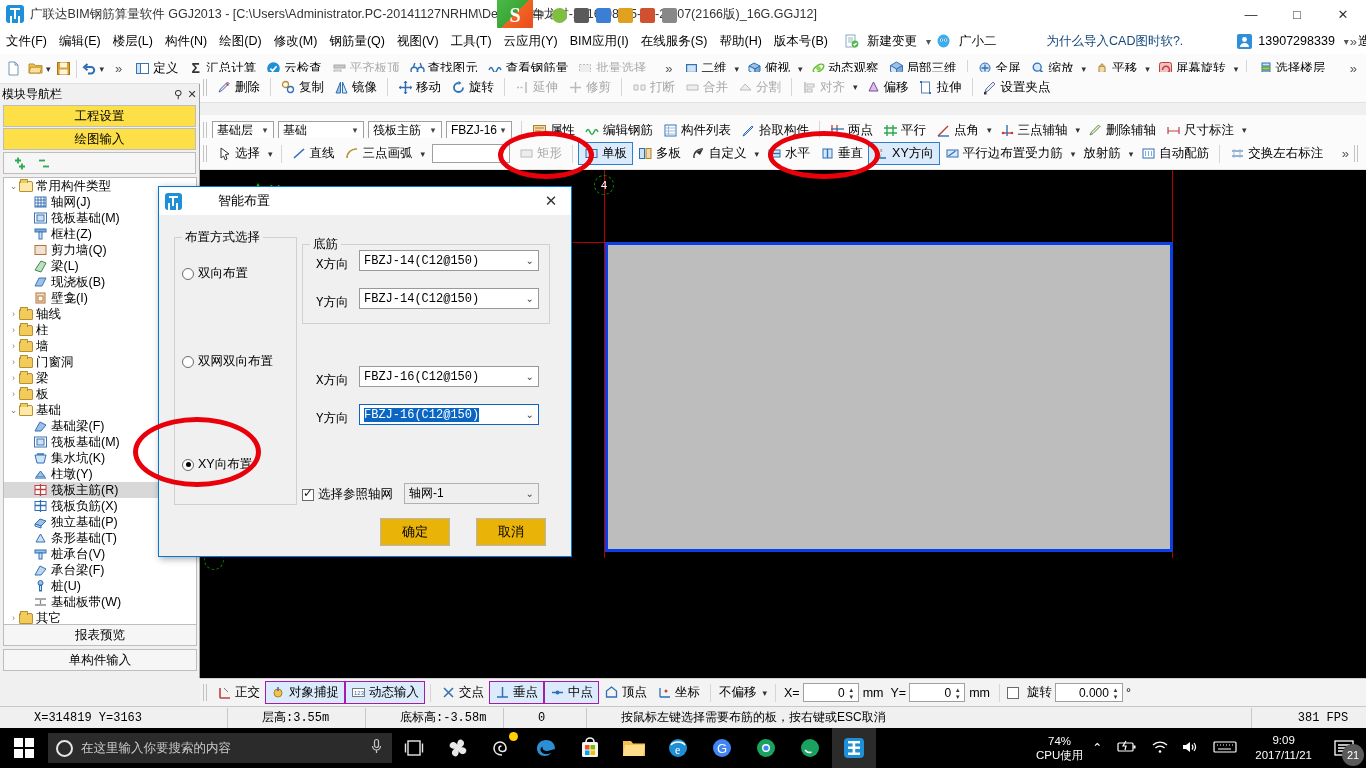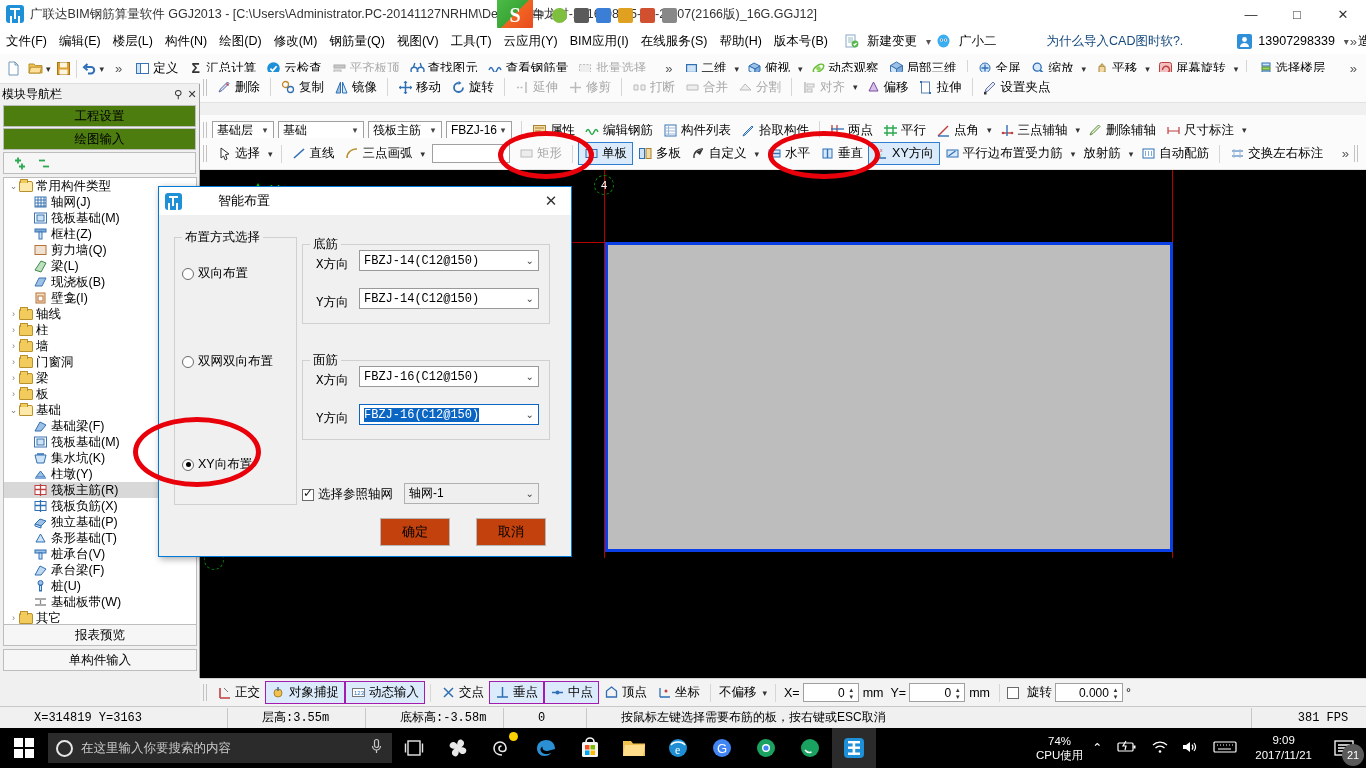--- a/index.html
+++ b/index.html
@@ -70,21 +70,21 @@
     position:absolute; left:0; top:84px; width:200px; height:594px;
     background:#f0f0f0; border-right:1px solid #9e9e9e;
   }
   .lp-header {
     height:20px; display:flex; align-items:center; font-size:12px;
     background:#f0f0f0; padding-left:2px; color:#000;
   }
   .lp-header .spacer { flex:1; }
   .lp-hbtn { width:14px; text-align:center; font-size:11px; color:#333; }
   .lp-tab {
-    height:22px; margin:1px 3px; background:#4d7c0f; border:1px solid #bdbdbd;
+    height:22px; margin:1px 3px; background:#fde047; border:1px solid #bdbdbd;
     display:flex; align-items:center; justify-content:center; font-size:12.5px;
   }
   .lp-toolrow { height:22px; border:1px solid #bdbdbd; margin:2px 3px; background:#f6f6f6;
     display:flex; align-items:center; gap:9px; padding-left:8px; }
   .tree {
     position:absolute; left:3px; top:93px; width:194px; height:465px;
     background:#fff; border:1px solid #bdbdbd; overflow:hidden;
     font-size:12.5px;
   }
   .tnode { height:16px; display:flex; align-items:center; white-space:nowrap; }
@@ -154,21 +154,21 @@
   .dd {
     position:absolute; height:21px; border:1px solid #999; background:#fff;
     display:flex; align-items:center; padding-left:4px; font-size:12px;
     font-family:"Liberation Mono","DejaVu Sans Mono",monospace;
   }
   .dd .arw { position:absolute; right:4px; color:#444; font-size:10px; font-family:"Liberation Sans",sans-serif;}
   .dd.focus { border:1px solid #0b66c3; }
   .dd.focus .val { background:#0b66c3; color:#fff; }
   .cbx { width:12px; height:12px; border:1px solid #6b6b6b; background:#fff; position:relative; flex:none; }
   .cbx.on::after { content:"✓"; position:absolute; left:0px; top:-4px; font-size:12px; color:#111; }
-  .dlg-btn { position:absolute; height:28px; background:#c2410c; border:1px solid #b6b6b6;
+  .dlg-btn { position:absolute; height:28px; background:#eab308; border:1px solid #b6b6b6;
     display:flex; align-items:center; justify-content:center; font-size:13px; }
 
   
   .ring { position:absolute; border:5px solid #e8000b; border-radius:50%; pointer-events:none; }
 
   
   .btmbar { position:absolute; left:200px; top:678px; width:1166px; height:28px;
     background:#f3f3f3; border-top:1px solid #d0d0d0; display:flex; align-items:center; font-size:12.5px; }
   .bb { display:flex; align-items:center; gap:3px; padding:2px 5px; white-space:nowrap; }
   .bb.on { border:1px solid #a21caf; background:#dcebfb; }
@@ -1040,23 +1040,20 @@
     <div class="dd" style="left:200px; top:63px; width:180px;">
       <span class="val">FBZJ-14(C12@150)</span>
         <span class="arw">⌄</span>
     </div>
     <span class="fld-label" style="left:157px; top:107px;">Y方向</span>
     <div class="dd" style="left:200px; top:101px; width:180px;">
       <span class="val">FBZJ-14(C12@150)</span>
         <span class="arw">⌄</span>
     </div>
 
-    <div class="gbox" style="left:143px; top:173px; width:248px; height:80px;">
-      <span class="glabel">面筋</span>
-    </div>
     <span class="fld-label" style="left:157px; top:185px;">X方向</span>
     <div class="dd" style="left:200px; top:179px; width:180px;">
       <span class="val">FBZJ-16(C12@150)</span>
         <span class="arw">⌄</span>
     </div>
     <span class="fld-label" style="left:157px; top:223px;">Y方向</span>
     <div class="dd focus" style="left:200px; top:217px; width:180px;">
       <span class="val">FBZJ-16(C12@150)</span>
         <span class="arw">⌄</span>
     </div>

